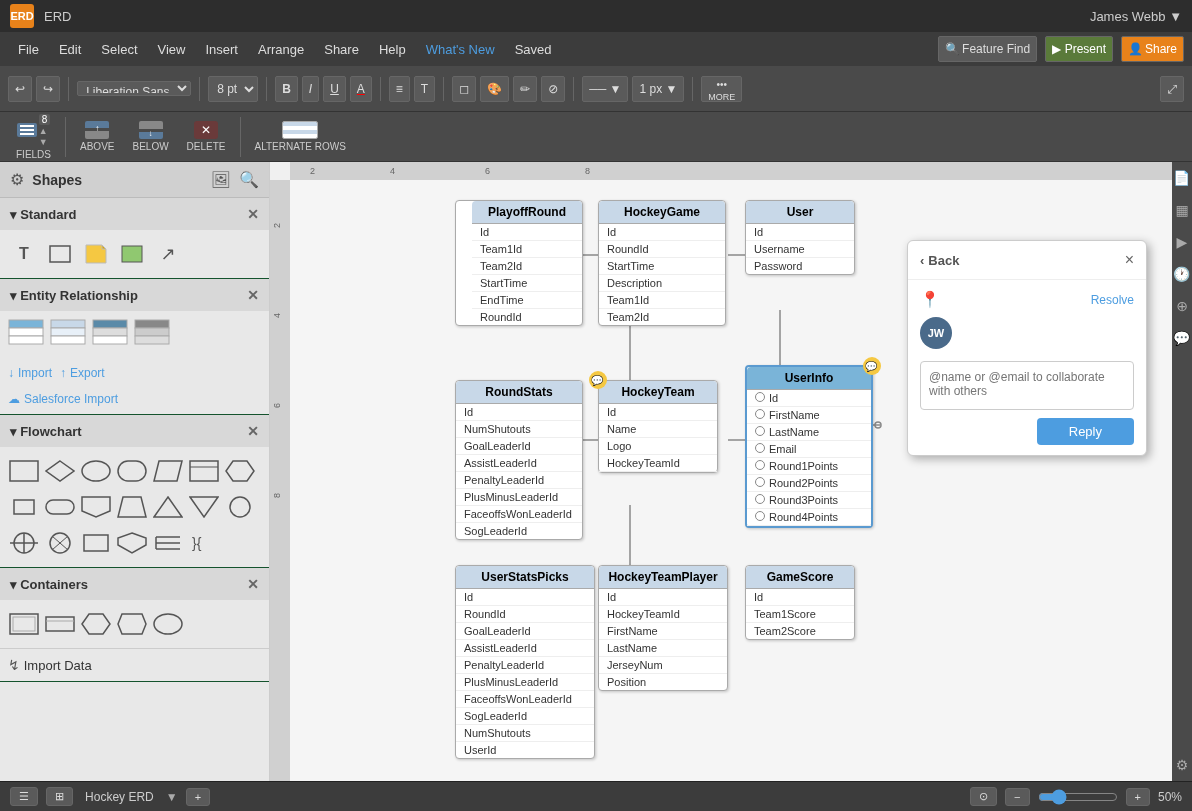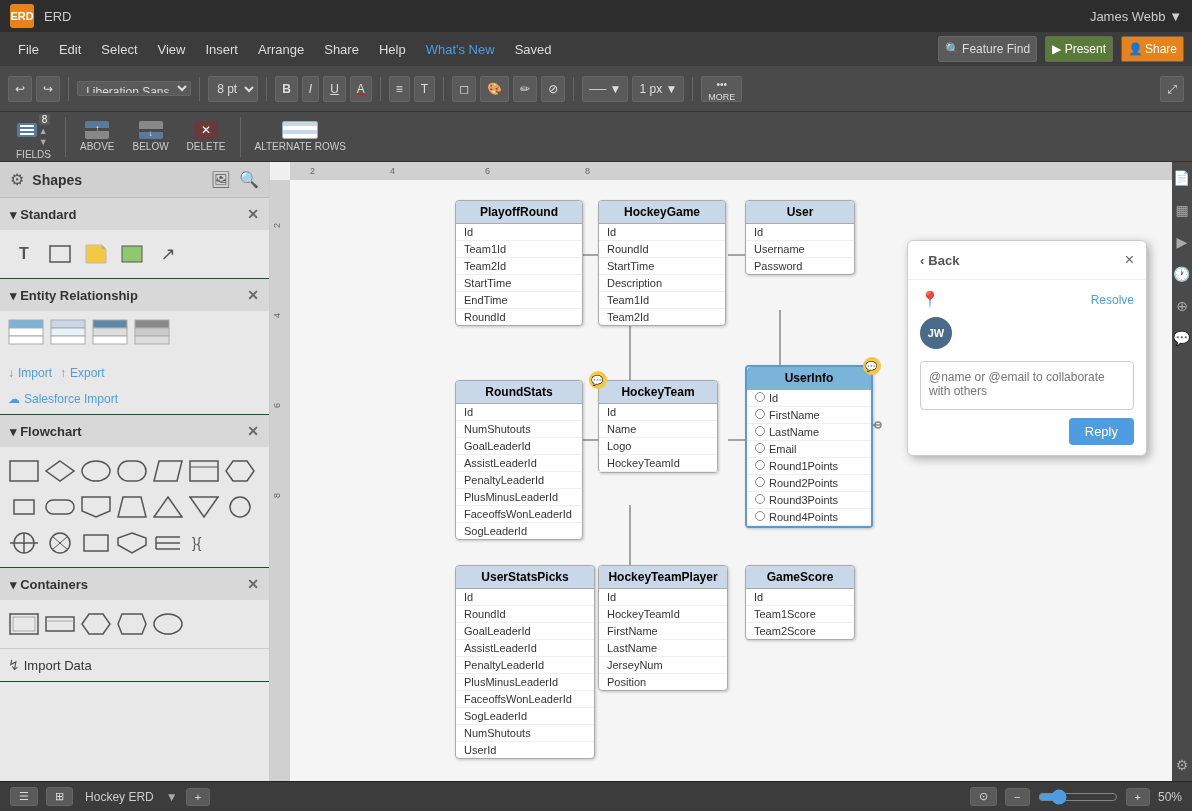--- a/index.html
+++ b/index.html
@@ -78,21 +78,21 @@
     #comment-location { display: flex; align-items: center; gap: 6px; margin-bottom: 8px; }
     #comment-location-icon { font-size: 16px; color: #666; }
     #comment-resolve-btn { color: #4d9de0; cursor: pointer; font-size: 12px; margin-left: auto; }
     #comment-message { display: flex; gap: 8px; margin-bottom: 12px; justify-content: space-between; }
     #comment-avatar { width: 32px; height: 32px; background: #4a6a8a; border-radius: 50%; display: flex; align-items: center; justify-content: center; color: #fff; font-size: 11px; font-weight: bold; flex-shrink: 0; }
     #comment-text { font-size: 12px; color: #333; line-height: 1.5; flex: 1; }
     #comment-text .mention { color: #4d9de0; font-weight: bold; }
     #comment-input-area { border: 1px solid #ccc; border-radius: 4px; padding: 8px; margin-bottom: 8px; }
     #comment-input { width: 100%; border: none; outline: none; font-size: 12px; color: #666; resize: none; font-family: Arial, sans-serif; }
     #comment-footer { display: flex; justify-content: flex-end; }
-    #reply-btn { background: #4d9de0; color: #fff; border: none; padding: 6px 16px; border-radius: 4px; cursor: pointer; font-size: 13px; }
+    #reply-btn { background: #4d9de0; color: #fff; border: none; padding: 6px 32px; border-radius: 4px; cursor: pointer; font-size: 13px; }
 
     
     #connections { position: absolute; top: 0; left: 0; width: 100%; height: 100%; pointer-events: none; }
 
     .btn-bold { font-weight: bold; }
     .btn-italic { font-style: italic; }
     .btn-underline { text-decoration: underline; }
 
     .more-btn { font-size: 10px; flex-direction: column; }
   </style>
@@ -497,21 +497,21 @@
           <line x1="490" y1="130" x2="490" y2="200" stroke="#888" stroke-width="1.5"></line>
           <line x1="290" y1="260" x2="308" y2="260" stroke="#888" stroke-width="1.5"></line>
           <line x1="438" y1="260" x2="455" y2="260" stroke="#888" stroke-width="1.5"></line>
           <line x1="340" y1="325" x2="340" y2="395" stroke="#888" stroke-width="1.5"></line>
 
           <line x1="560" y1="245" x2="590" y2="245" stroke="#888" stroke-width="1.5"></line>
           <circle cx="562" cy="245" r="3" fill="none" stroke="#888" stroke-width="1.5"></circle>
           <circle cx="588" cy="245" r="3" fill="none" stroke="#888" stroke-width="1.5"></circle>
         </svg>
 
-        <div class="erd-table" style="left:165px; top:20px; min-width:128px;">
+        <div class="erd-table" style="left:165px; top:20px; min-width:128px;padding-left:16px;">
           <div class="erd-table-header">PlayoffRound</div>
           <div class="erd-table-row">Id</div>
           <div class="erd-table-row">Team1Id</div>
           <div class="erd-table-row">Team2Id</div>
           <div class="erd-table-row">StartTime</div>
           <div class="erd-table-row">EndTime</div>
           <div class="erd-table-row">RoundId</div>
         </div>
 
         <div class="erd-table" style="left:308px; top:20px; min-width:128px;">

